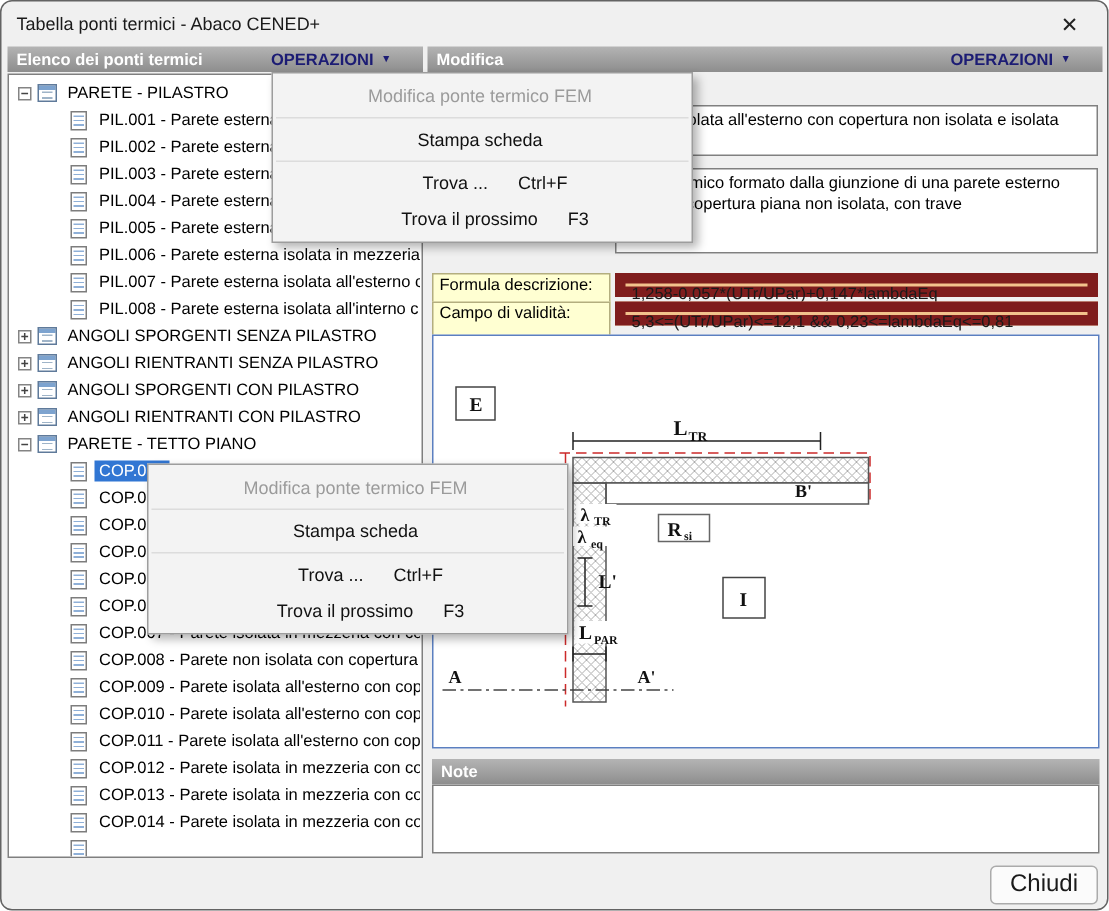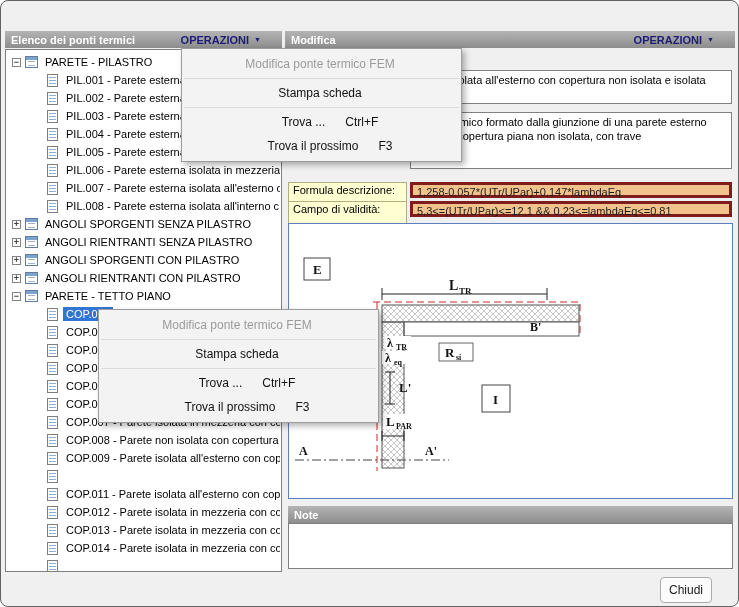--- a/index.html
+++ b/index.html
@@ -38,50 +38,54 @@
   .tl{padding:1px 3px}
   .tl.sel{background:#3176d3;color:#fff}
   
   .dbox{position:absolute;background:#fff;border:1px solid #808080;font-size:11px;
         padding:2px 4px;color:#000;line-height:14px;overflow:hidden}
   .desc1{left:409px;top:69px;width:322px;height:34px}
   .desc2{left:409px;top:111px;width:322px;height:57px}
   .flabel{position:absolute;left:287px;width:119px;height:32px;background:#ffffd2;
           border:1px solid #b3ae7f;font-size:11px;padding:1px 4px;color:#000;white-space:nowrap}
   .fvalue{position:absolute;left:409px;width:322px;height:16px;background:#f2c28c;
-          border:3px solid #7f1d1d;font-size:11px;padding:1px 4px;color:#1a1a1a;white-space:nowrap}
+          border:7px solid #7f1d1d;font-size:11px;padding:1px 4px;color:#1a1a1a;white-space:nowrap}
   .diagram{position:absolute;left:287px;top:222px;width:445px;height:276px;background:#fff;
            border:1px solid #5b7fc0}
   .dsvg{width:100%;height:100%;display:block}
   .notehead{position:absolute;left:287px;top:505px;width:445px;height:17px;
             background:linear-gradient(#b4b4b4,#8d8d8d);color:#fff;font-size:11px;
             font-weight:bold;display:flex;align-items:center;padding-left:6px}
   .notebox{position:absolute;left:287px;top:522px;width:445px;height:46px;background:#fff;
            border:1px solid #7f7f7f;font-size:11px;padding:2px 4px}
-  .btn{position:absolute;left:659px;top:576px;width:52px;height:26px;background:#fbfbfb;
-       border:1px solid #ababab;border-radius:4px;font-size:12px;color:#1a1a1a;
+  .btn{position:absolute;left:659px;top:576px;width:72px;height:26px;background:#fbfbfb;
+       border:1px solid #ababab;border-radius:4px;font-size:16px;color:#1a1a1a;
        font-family:"Liberation Sans",sans-serif;cursor:pointer}
   
   .menu{position:absolute;width:281px;background:#f3f3f3;border:1px solid #9d9d9d;
         box-shadow:3px 3px 6px rgba(0,0,0,.3);padding:3px 0;font-size:12px;z-index:20}
   .menu1{left:180px;top:47px}
   .menu2{left:97px;top:308px}
   .mi{height:24px;display:flex;align-items:center;justify-content:center;
       padding:0 14px 0 31px;color:#111;cursor:pointer}
   .mi.dis{color:#9b9b9b;cursor:default}
   .msep{height:1px;background:#dcdcdc;margin:2px 2px}
   .sc{margin-left:20px}
   
   text{font-family:"Liberation Serif",serif;font-weight:bold;fill:#111}
 </style>
 </head>
 <body>
 
 <div class="window">
 
+  <div class="titlebar">
+    <span>Tabella ponti termici - Abaco CENED+</span>
+    <span class="close">✕</span>
+  </div>
 
   <div class="phead ph-left">
     <span>Elenco dei ponti termici</span>
     <span class="ops">
       <span>OPERAZIONI</span>
       <span class="caret">▼</span>
     </span>
   </div>
   <div class="phead ph-right">
     <span>Modifica</span>
@@ -185,20 +189,21 @@
     <div class="trow c" style="top:381px">
         <span class="id"></span>
         <span class="tl">COP.008 - Parete non isolata con copertura</span>
       </div>
     <div class="trow c" style="top:399px">
         <span class="id"></span>
         <span class="tl">COP.009 - Parete isolata all'esterno con cop</span>
       </div>
     <div class="trow c" style="top:417px">
         <span class="id"></span>
+        <span class="tl">COP.010 - Parete isolata all'esterno con cop</span>
       </div>
     <div class="trow c" style="top:435px">
         <span class="id"></span>
         <span class="tl">COP.011 - Parete isolata all'esterno con cope</span>
       </div>
     <div class="trow c" style="top:453px">
         <span class="id"></span>
         <span class="tl">COP.012 - Parete isolata in mezzeria con cop</span>
       </div>
     <div class="trow c" style="top:471px">

